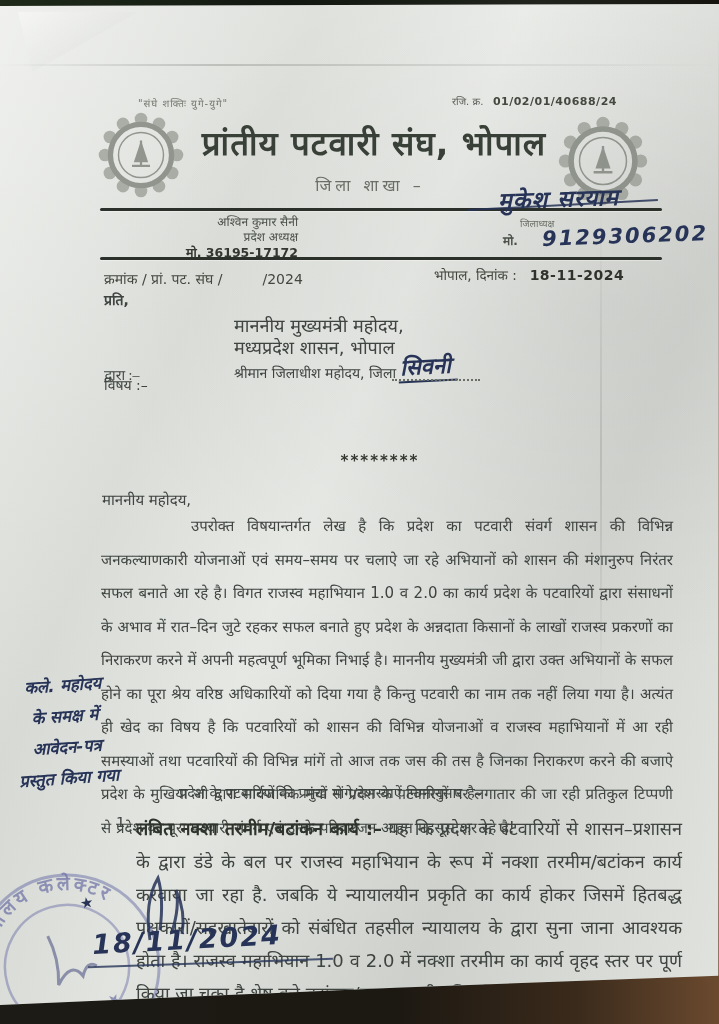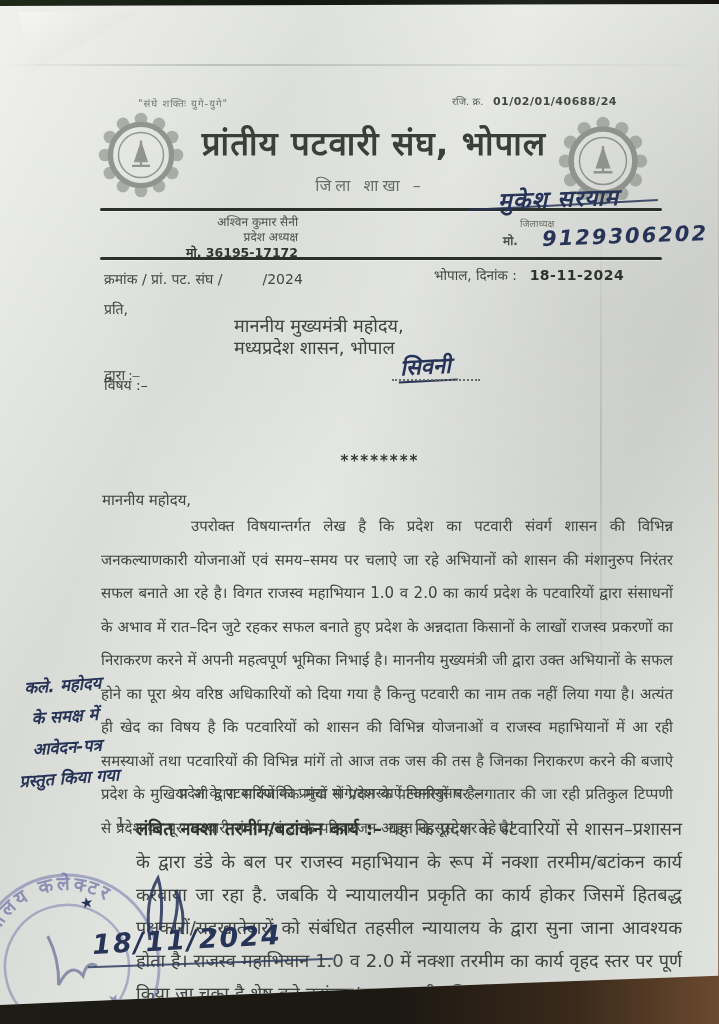--- a/index.html
+++ b/index.html
@@ -46,21 +46,21 @@
   .pres .ph{font-weight:700;color:#33372f;font-size:12.5px;}
   .dist-title{left:520px;top:213px;font-size:9.5px;color:#6a6f66;}
   .dist-mo{left:503px;top:228px;font-size:12px;color:#4b5049;font-weight:600;}
   .hw{font-style:italic;font-weight:600;color:#273457;}
   .hw-name{left:498px;top:178px;font-size:23px;transform:rotate(-2deg);letter-spacing:1px;}
   .hw-strike{left:468px;top:200px;width:190px;height:2px;background:#273457;transform:rotate(-3deg);opacity:.85;}
   .hw-phone{left:542px;top:220px;font-size:21px;transform:rotate(-2deg);letter-spacing:2px;}
   .serial{left:104px;top:265px;font-size:14px;color:#43483f;white-space:pre;}
   .placedate{left:434px;top:262px;font-size:13.5px;color:#43483f;}
   .placedate b{font-size:14px;color:#2f332b;letter-spacing:.5px;}
-  .to{left:104px;top:295px;font-size:14px;}
+  .to{left:104px;top:286px;font-size:14px;font-weight:bold;}
   .addr{left:234px;top:311px;font-size:18px;line-height:22px;}
   .via-label{left:104px;top:361px;font-size:14px;font-family:Liberation Serif, serif;}
   .via-text{left:234px;top:359px;font-size:14px;}
   .via-hw{left:398px;top:346px;font-size:22px;transform:rotate(-3deg);border-bottom:2px solid #273457;padding:0 6px 0 2px;}
   .via-dots{left:392px;top:374px;width:88px;border-bottom:2px dotted #6a6f66;height:1px;}
   .subj-label{left:104px;top:371px;font-size:14px;}
   .subj-text{left:180px;top:389px;width:486px;font-size:14.5px;line-height:26px;text-align:justify;}
   .stars{left:300px;top:448px;width:160px;text-align:center;font-size:15px;font-weight:700;letter-spacing:2px;color:#34382f;}
   .salute{left:102px;top:485px;font-size:15px;}
   .para{left:101px;top:506px;width:572px;font-size:15px;line-height:33.5px;text-align:justify;text-indent:90px;}
@@ -153,20 +153,21 @@
       <span>भोपाल,  दिनांक :</span>&nbsp;&nbsp;
       <b>18-11-2024</b>
     </div>
 
     <div class="abs to">प्रति,</div>
     <div class="abs addr">
       <div>माननीय मुख्यमंत्री महोदय,</div>
       <div>मध्यप्रदेश शासन, भोपाल</div>
     </div>
     <div class="abs via-label">द्वारा :–</div>
+    <div class="abs via-text">श्रीमान जिलाधीश महोदय, जिला</div>
     <div class="abs hw via-hw">सिवनी</div>
     <div class="abs via-dots"></div>
 
     <div class="abs subj-label">विषय :–</div>
     <div class="abs stars">********</div>
 
     <div class="abs salute">माननीय महोदय,</div>
     <div class="abs para">उपरोक्त विषयान्तर्गत लेख है कि प्रदेश का पटवारी संवर्ग शासन की विभिन्न जनकल्याणकारी योजनाओं एवं समय–समय पर चलाऐ जा रहे अभियानों को शासन की मंशानुरुप निरंतर सफल बनाते आ रहे है। विगत राजस्व महाभियान 1.0 व 2.0 का कार्य प्रदेश के पटवारियों द्वारा संसाधनों के अभाव में रात–दिन जुटे रहकर सफल बनाते हुए प्रदेश के अन्नदाता किसानों के लाखों राजस्व प्रकरणों का निराकरण करने में अपनी महत्वपूर्ण भूमिका निभाई है। माननीय मुख्यमंत्री जी द्वारा उक्त अभियानों के सफल होने का पूरा श्रेय वरिष्ठ अधिकारियों को दिया गया है किन्तु पटवारी का नाम तक नहीं लिया गया है। अत्यंत ही खेद का विषय है कि पटवारियों को शासन की विभिन्न योजनाओं व राजस्व महाभियानों में आ रही समस्याओं तथा पटवारियों की विभिन्न मांगें तो आज तक जस की तस है जिनका निराकरण करने की बजाऐ प्रदेश के मुखिया जी द्वारा सार्वजनिक मंचों से प्रदेश के पटवारियों पर लगातार की जा रही प्रतिकुल टिप्पणी से प्रदेश का पूरा पटवारी संवर्ग एवं उनके परिवारजन आहत महसूस कर रहे है!</div>
     <div class="abs intro">प्रदेश के पटवारियों की प्रमुख मांगे/समस्याऐं निम्नानुसार है–</div>
 

